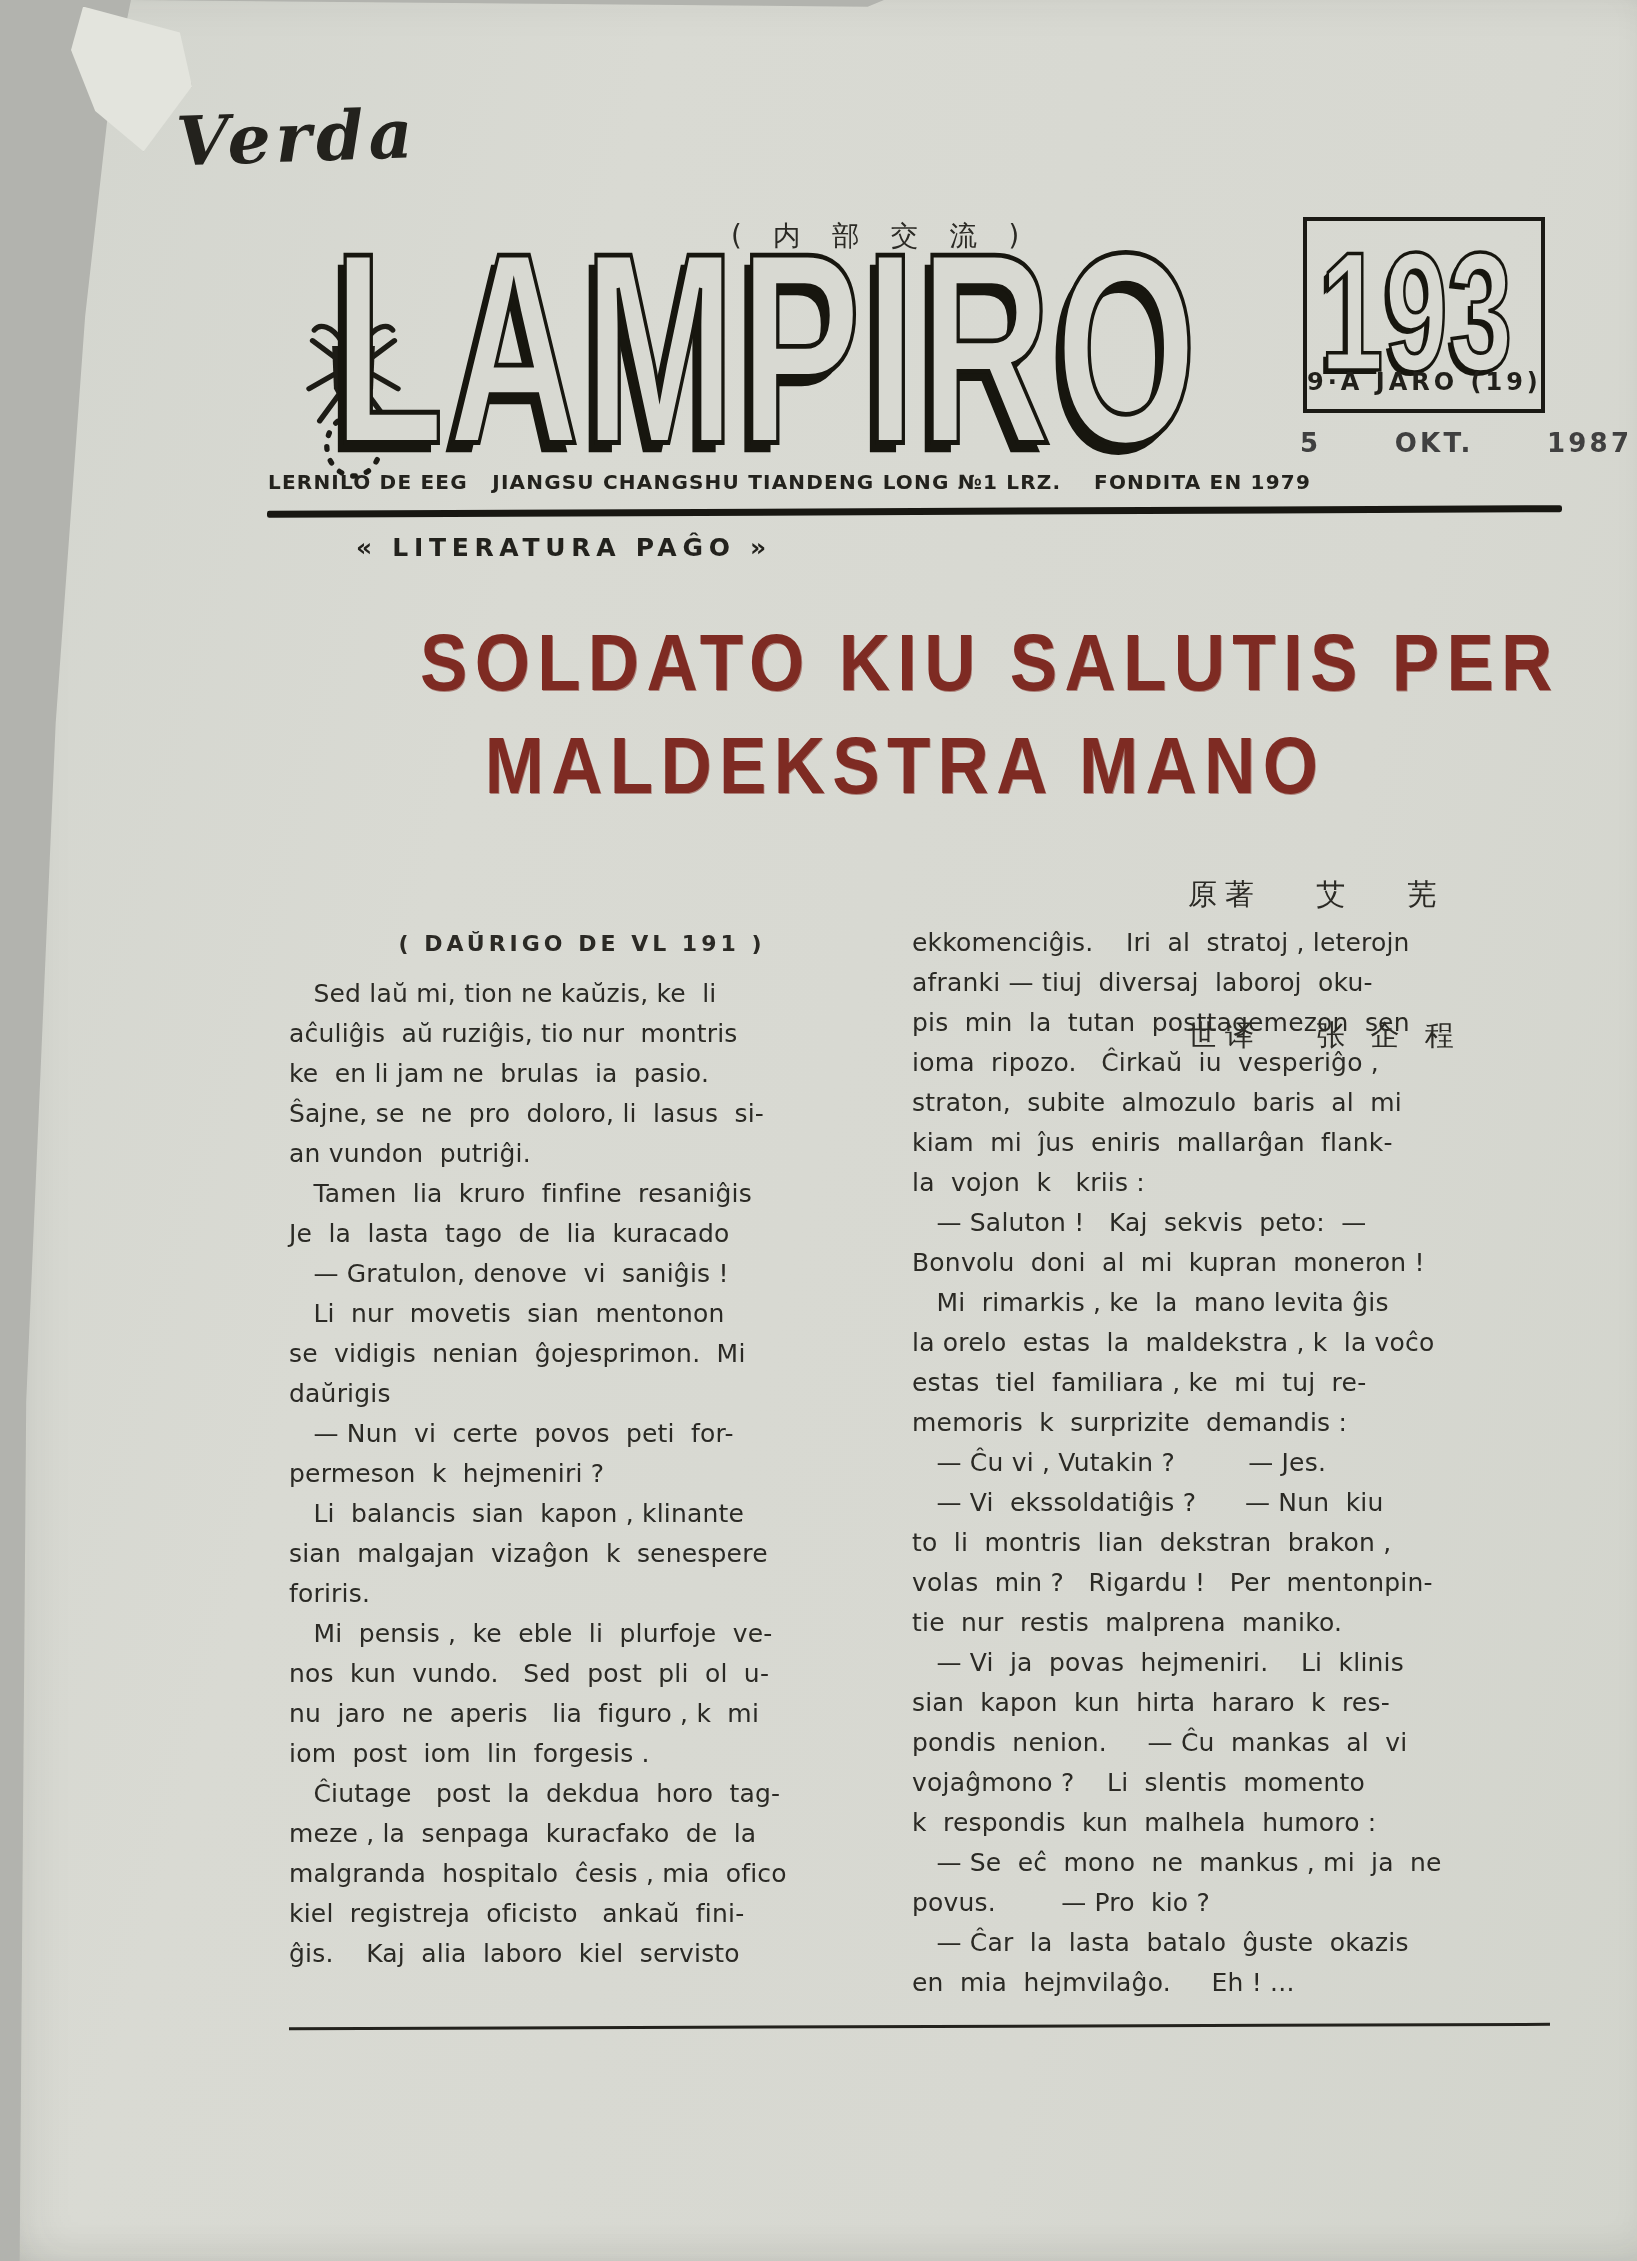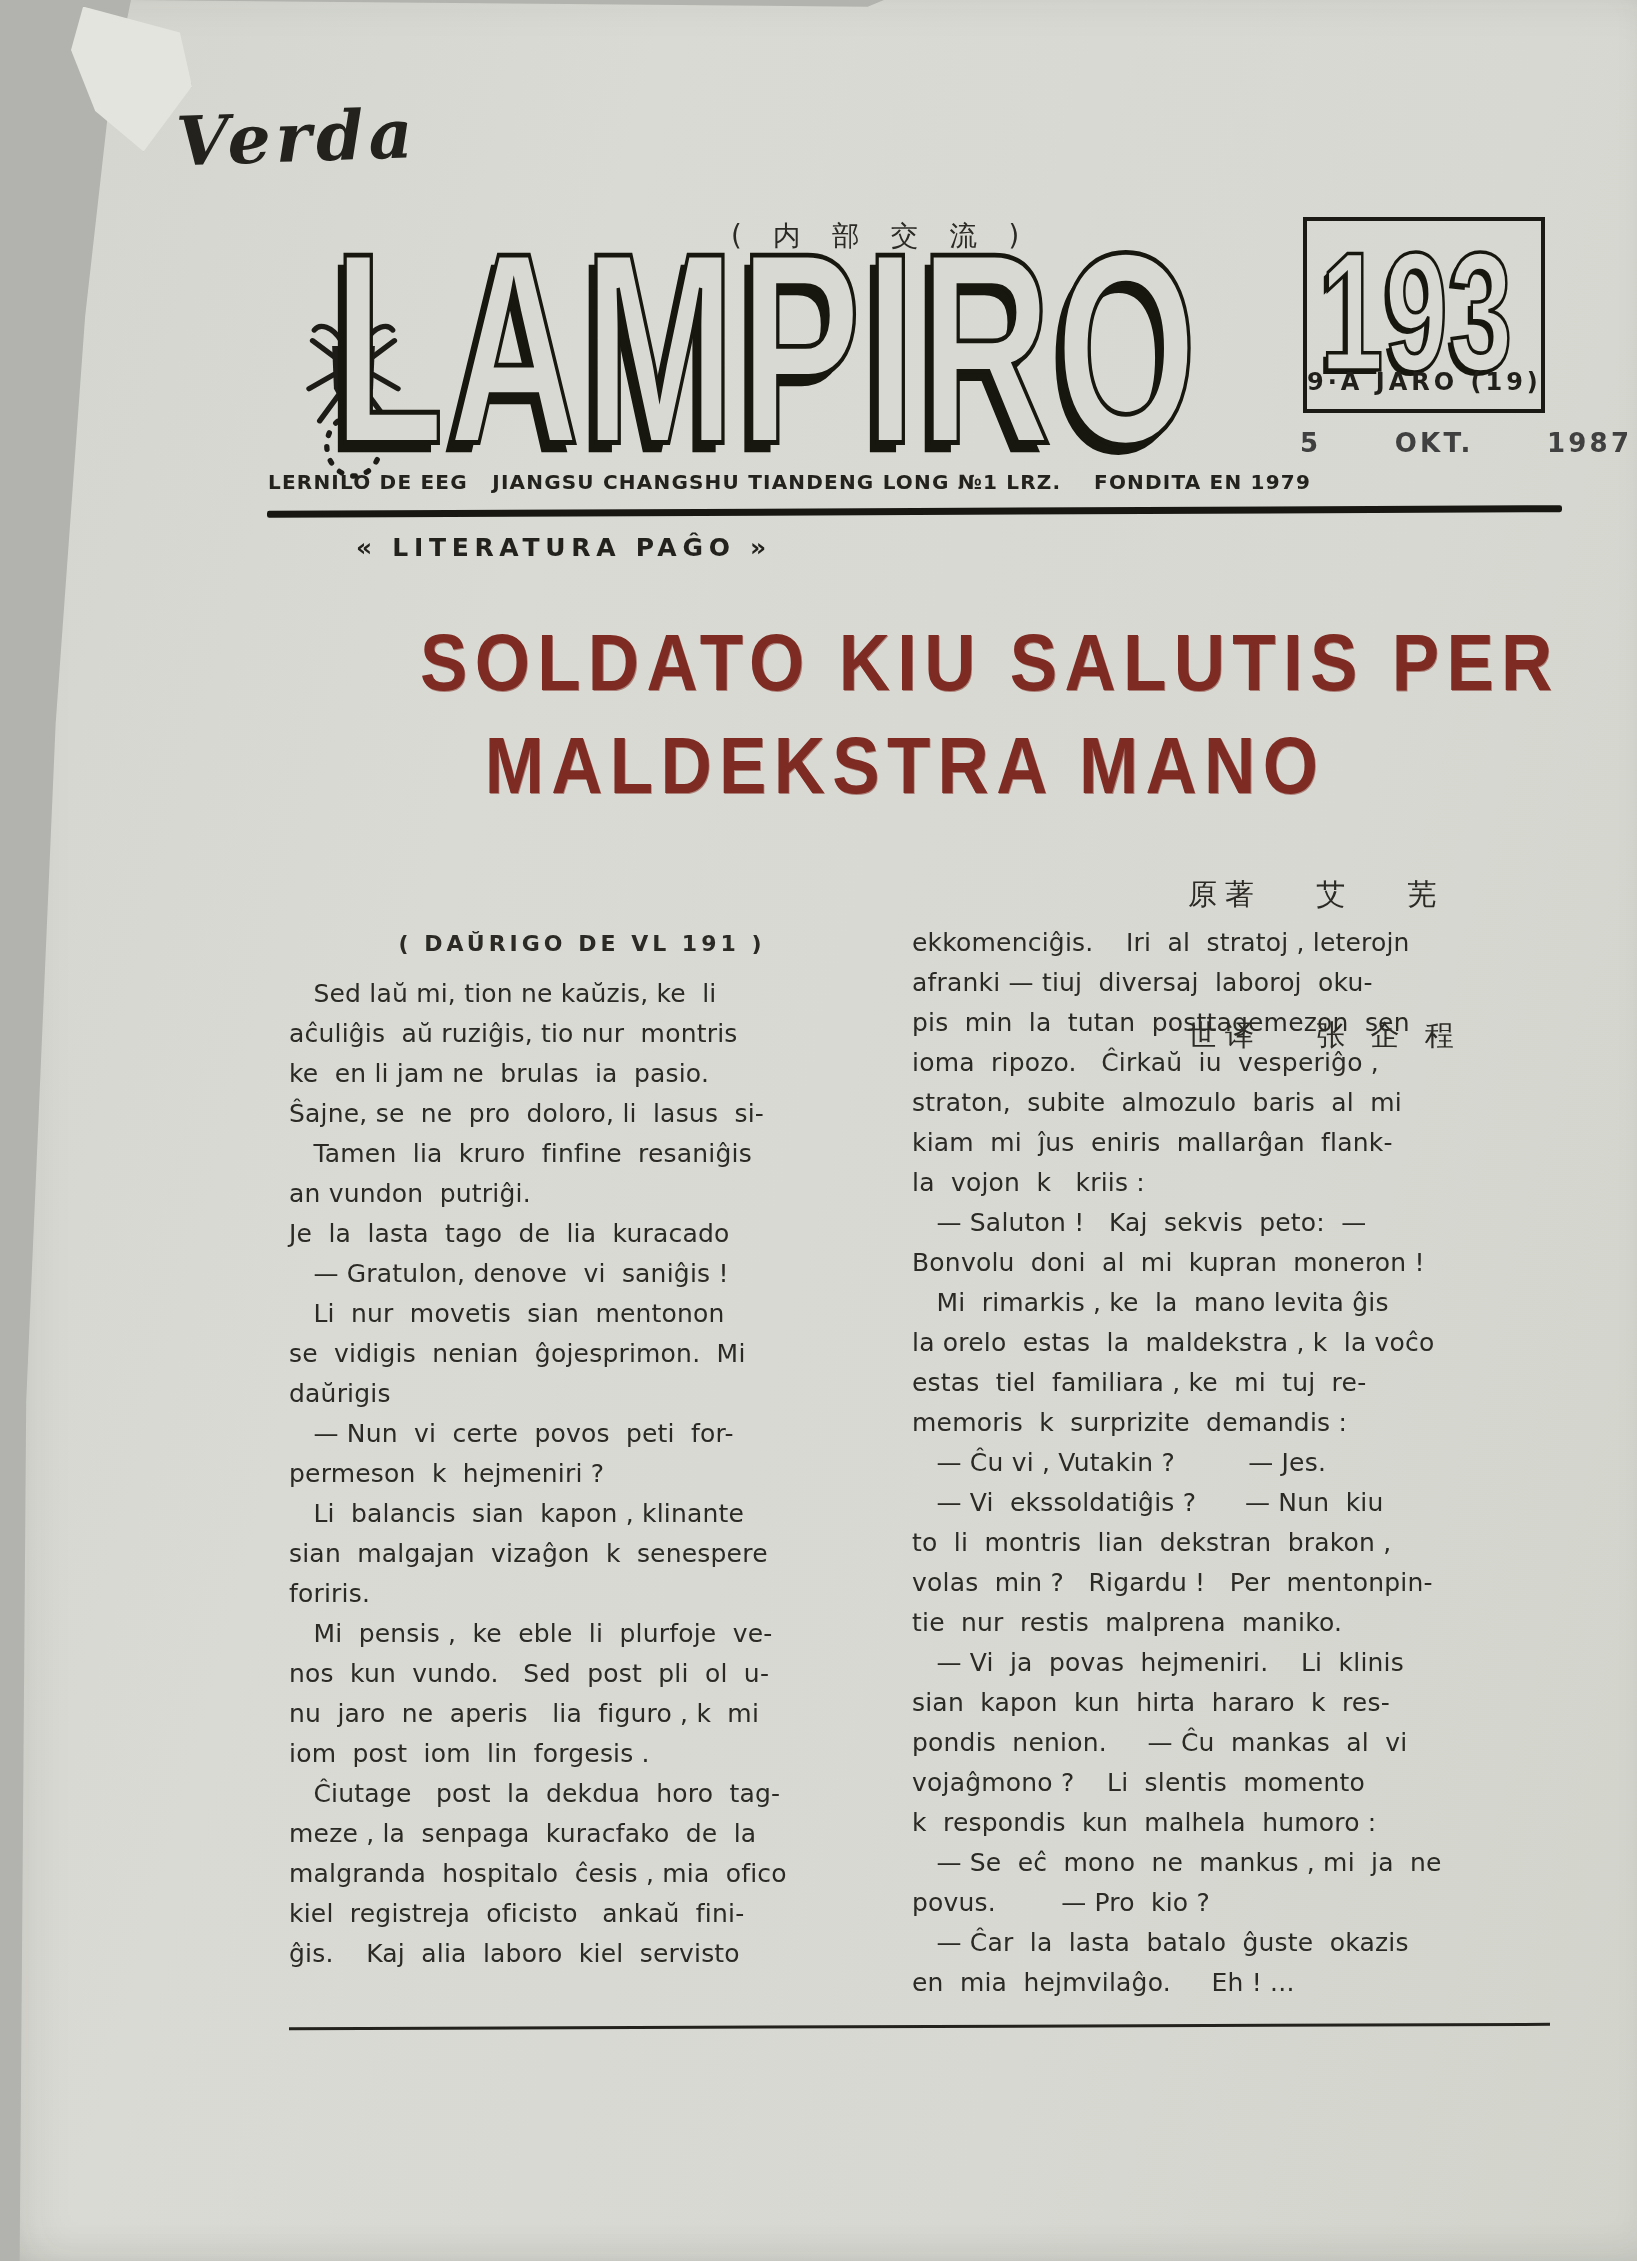--- a/index.html
+++ b/index.html
@@ -166,22 +166,22 @@
   <div>世译　 张 企 程</div>
 </div>
 
 <div class="continuation-note">( DAŬRIGO DE VL 191 )</div>
 
 <div class="column col-left">
     <div class="line">   Sed laŭ mi, tion ne kaŭzis, ke  li</div>
     <div class="line">aĉuliĝis  aŭ ruziĝis, tio nur  montris</div>
     <div class="line">ke  en li jam ne  brulas  ia  pasio.</div>
     <div class="line">Ŝajne, se  ne  pro  doloro, li  lasus  si-</div>
+    <div class="line">an vundon  putriĝi.</div>
     <div class="line">   Tamen  lia  kruro  finfine  resaniĝis</div>
-    <div class="line">an vundon  putriĝi.</div>
     <div class="line">Je  la  lasta  tago  de  lia  kuracado</div>
     <div class="line">   — Gratulon, denove  vi  saniĝis !</div>
     <div class="line">   Li  nur  movetis  sian  mentonon</div>
     <div class="line">se  vidigis  nenian  ĝojesprimon.  Mi</div>
     <div class="line">daŭrigis</div>
     <div class="line">   — Nun  vi  certe  povos  peti  for-</div>
     <div class="line">permeson  k  hejmeniri ?</div>
     <div class="line">   Li  balancis  sian  kapon , klinante</div>
     <div class="line">sian  malgajan  vizaĝon  k  senespere</div>
     <div class="line">foriris.</div>

